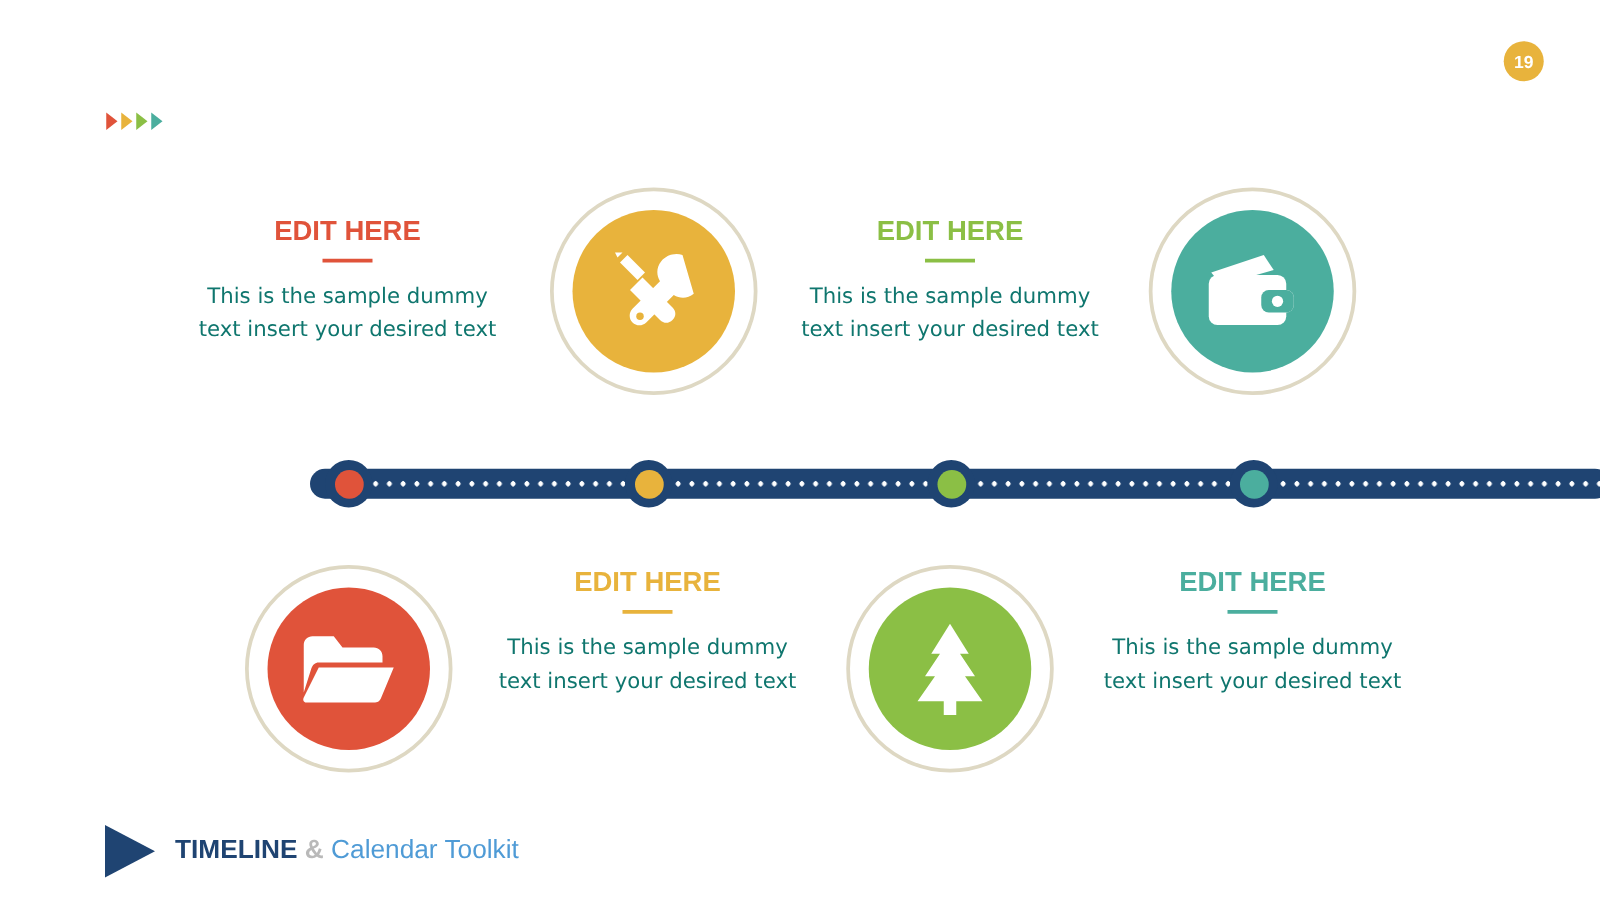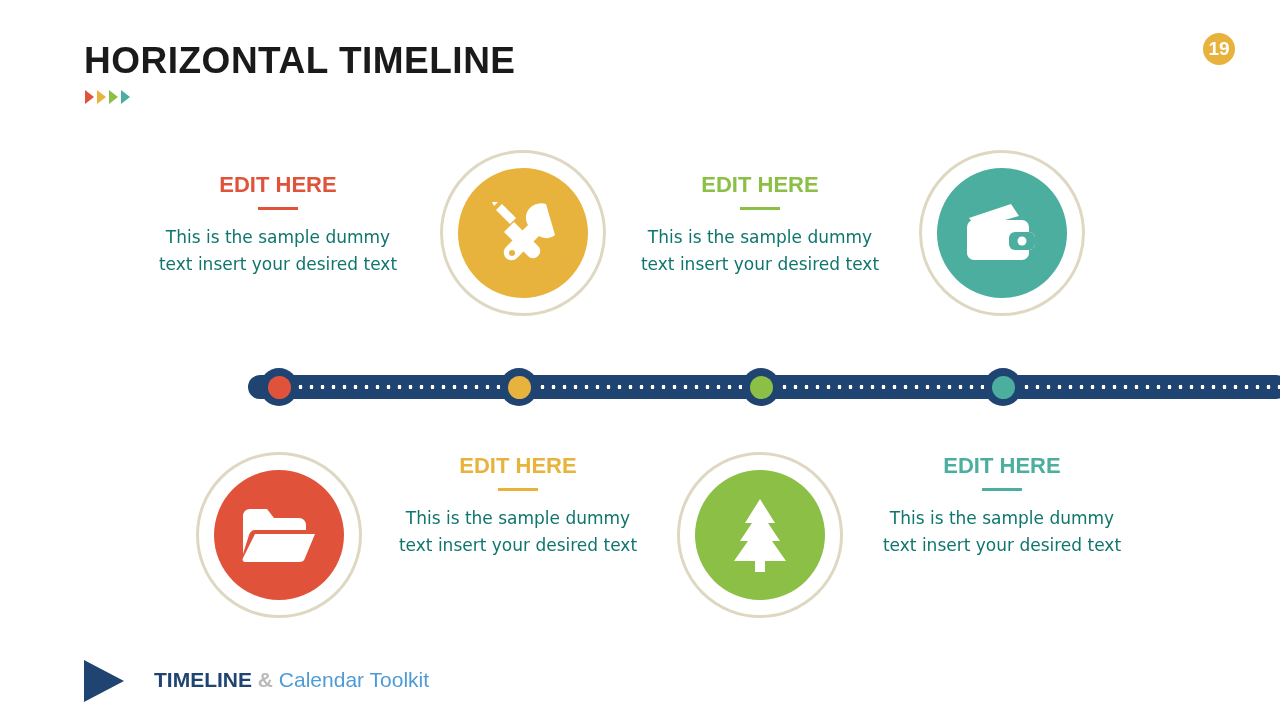--- a/index.html
+++ b/index.html
@@ -50,21 +50,21 @@
 
   .page-badge {
     position: absolute;
     right: 45px;
     top: 33px;
     width: 32px;
     height: 32px;
     border-radius: 50%;
     background: #e8b33c;
     color: #ffffff;
-    font-size: 19px;
+    font-size: 14px;
     font-weight: bold;
     display: flex;
     align-items: center;
     justify-content: center;
   }
 
   
   .bar {
     position: absolute;
     left: 248px;
@@ -162,32 +162,30 @@
     border-bottom: 21px solid transparent;
     border-left: 40px solid #1f4472;
   }
   .footer-text {
     position: absolute;
     left: 140px;
     top: 668px;
     font-size: 21px;
     font-weight: bold;
     white-space: nowrap;
-    margin-left: 14px;
   }
   .footer-text .a { color: #1f4472; }
   .footer-text .amp { color: #b9b9b9; font-weight: bold; }
   .footer-text .b { color: #4f9bd6; font-weight: normal; }
 </style>
 </head>
 <body>
 
 <div class="slide">
 
-  <div class="title">HORIZONTAL TIMELINE</div>
 
   <div class="chevrons">
     <span class="chev" style="border-left-color: rgb(224, 83, 58);"></span>
     <span class="chev" style="border-left-color: rgb(232, 179, 60);"></span>
     <span class="chev" style="border-left-color: rgb(139, 191, 69);"></span>
     <span class="chev" style="border-left-color: rgb(75, 174, 158);"></span>
   </div>
 
   <div class="page-badge" style="background: rgb(232, 179, 60);">19</div>
 

